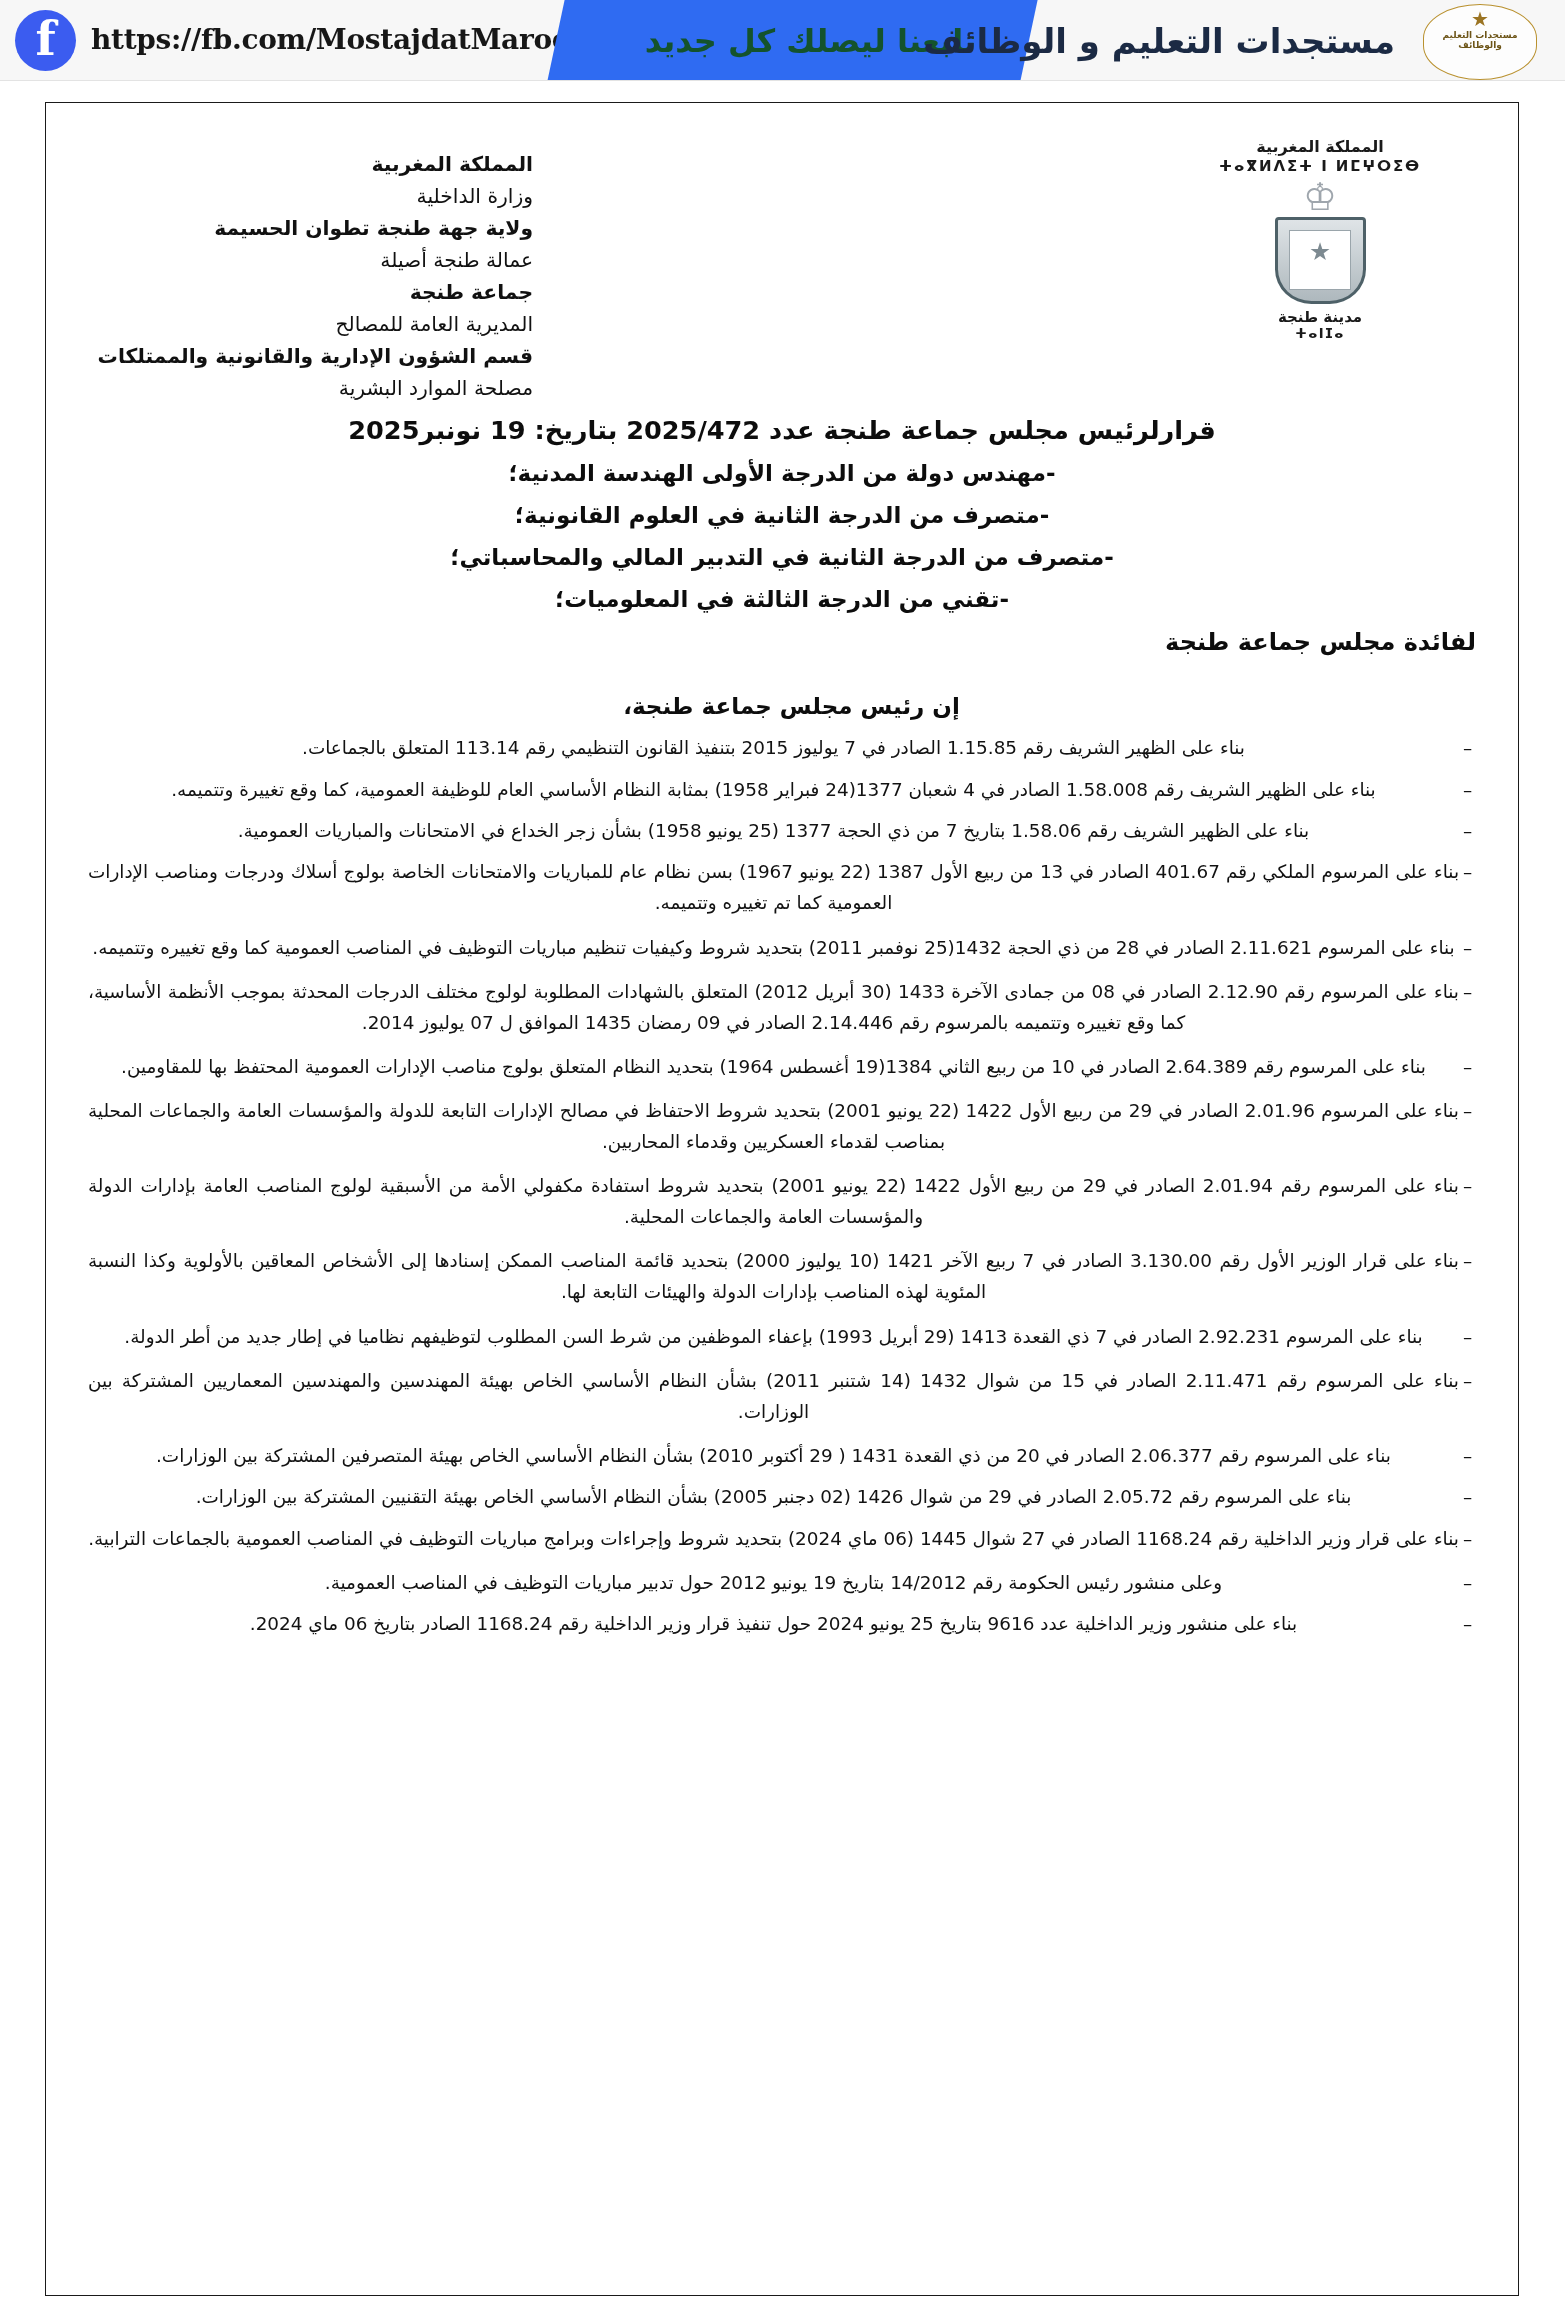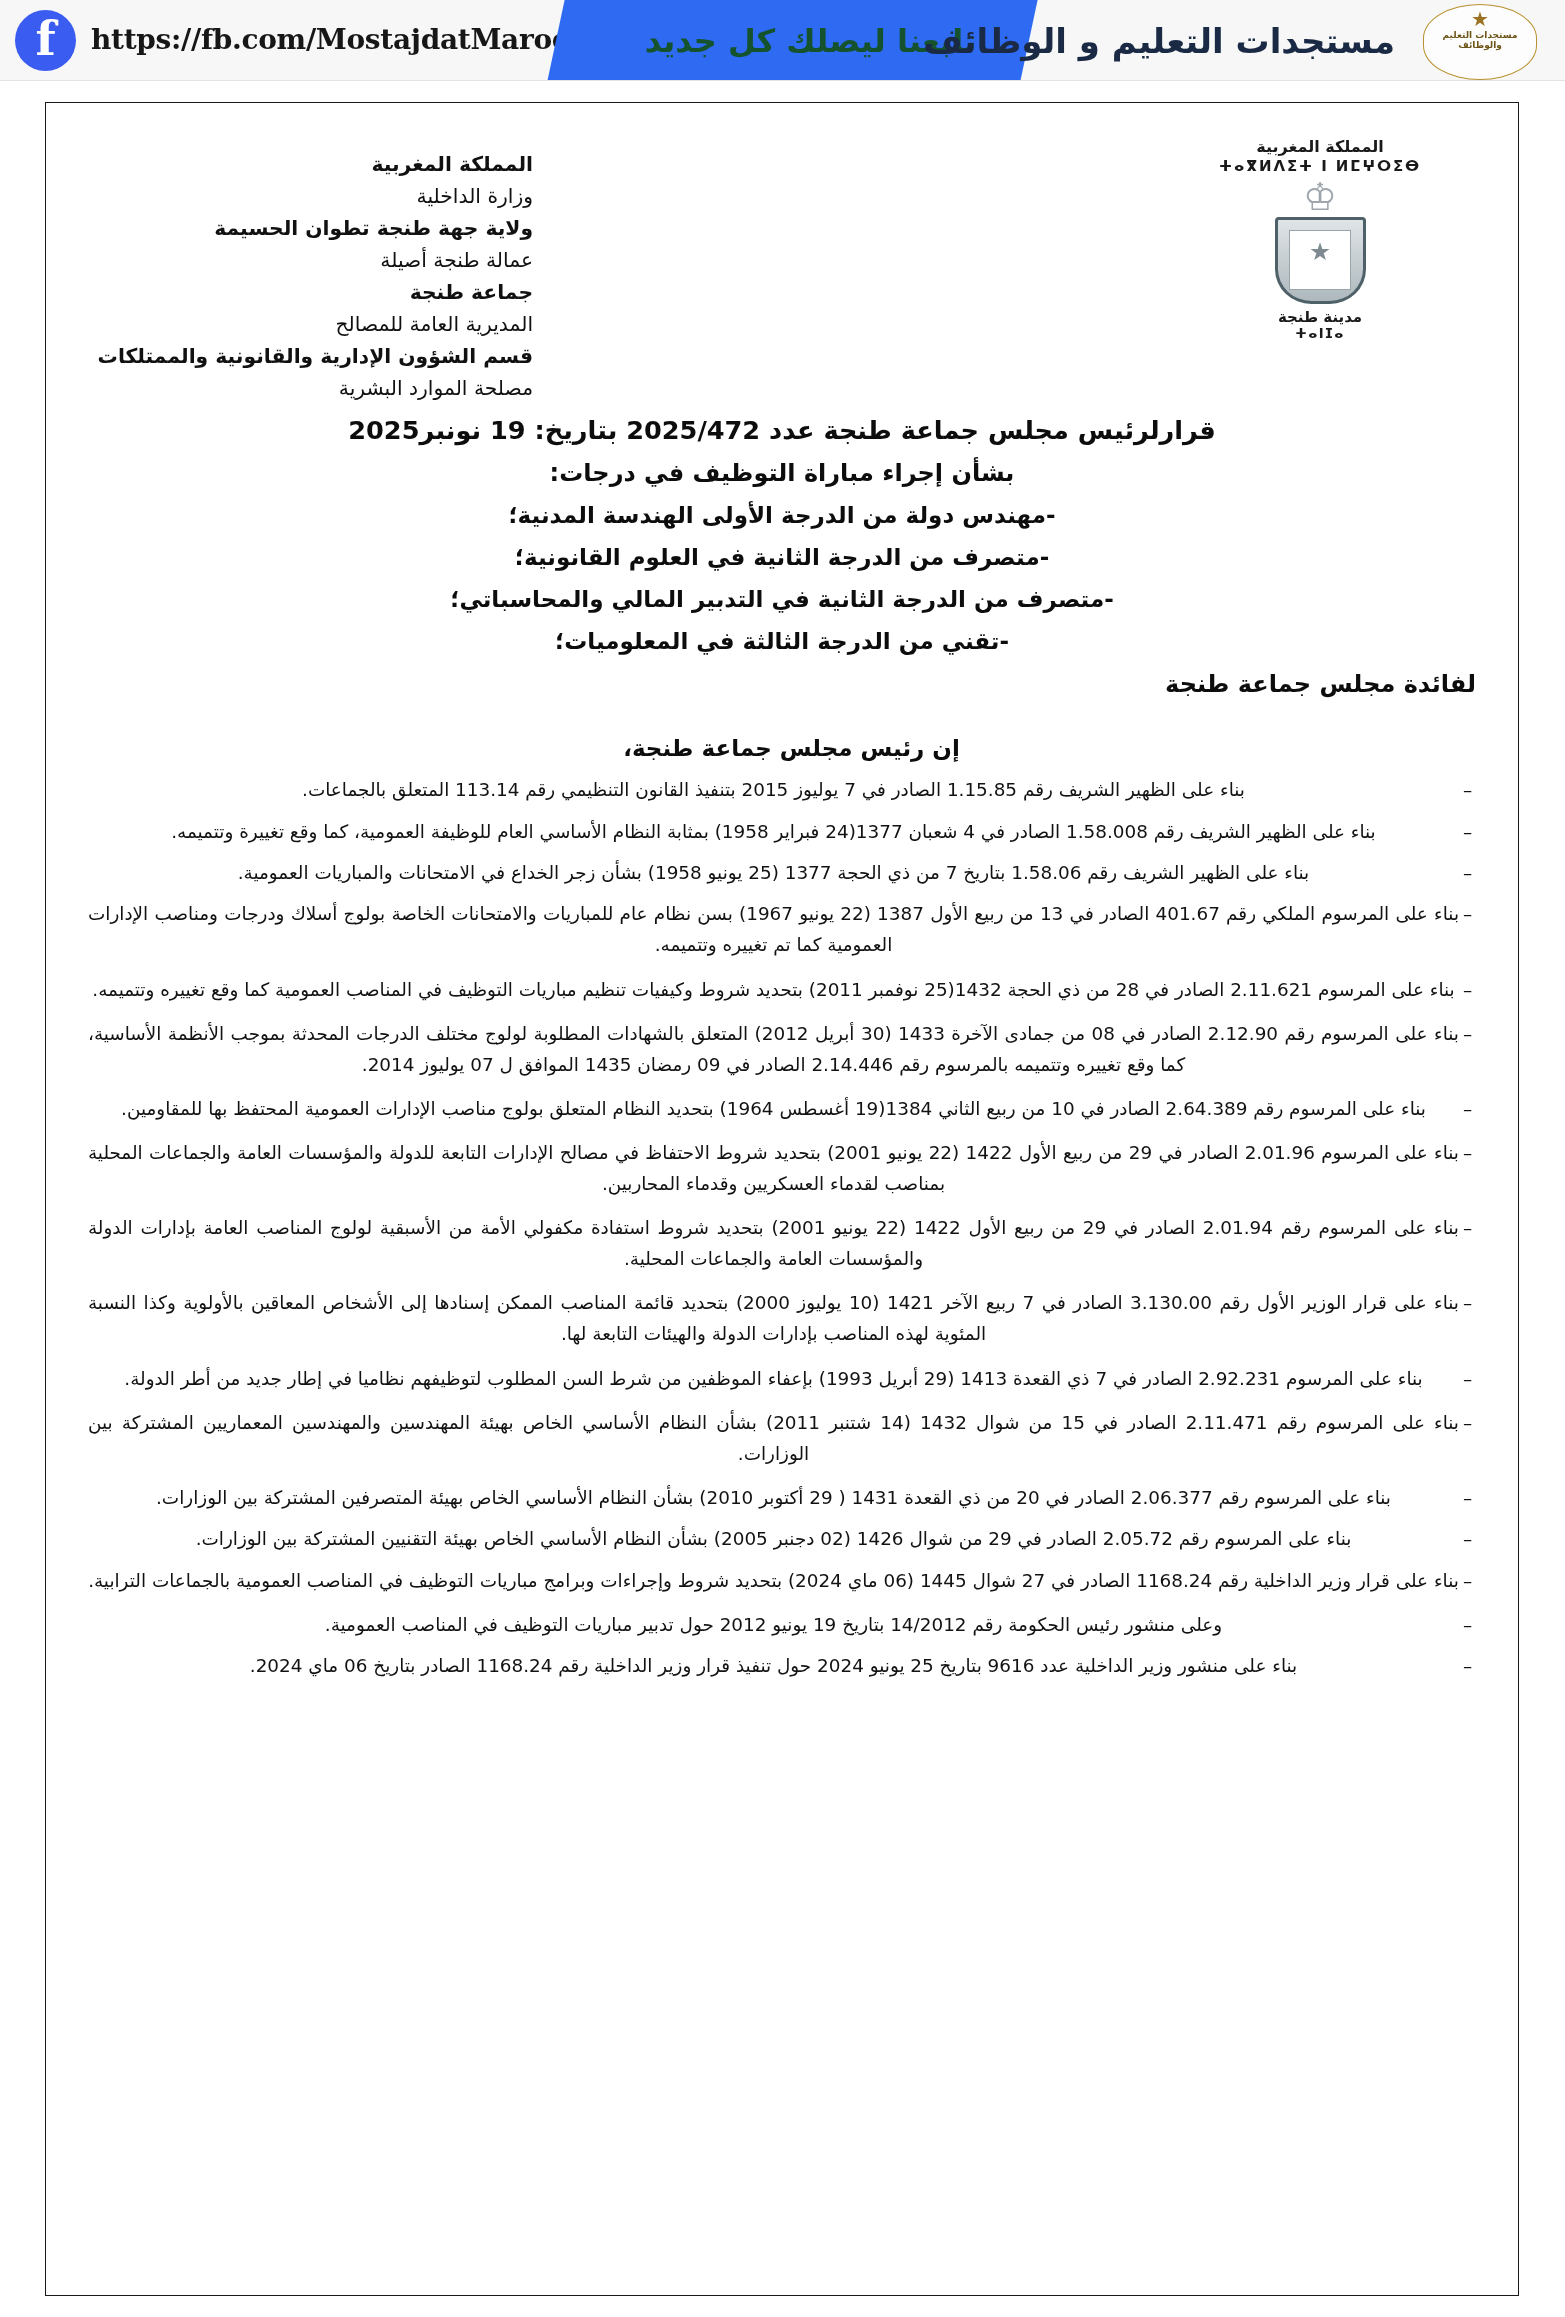--- a/index.html
+++ b/index.html
@@ -317,21 +317,20 @@
         <div class="emb-shield-inner"></div>
         <div class="emb-shield-star">★</div>
       </div>
       <div class="emb-city">مدينة طنجة</div>
       <div class="emb-city-tif">ⵜⴰⵏⵊⴰ</div>
     </div>
   </div>
 
   <div class="title-block">
     <div class="title-main">قرارلرئيس مجلس جماعة طنجة عدد 2025/472  بتاريخ: 19 نونبر2025</div>
-    <div class="title-sub">بشأن إجراء مباراة التوظيف في درجات:</div>
     <div class="title-item">-مهندس دولة من الدرجة الأولى الهندسة المدنية؛</div>
     <div class="title-item">-متصرف من الدرجة الثانية في العلوم القانونية؛</div>
     <div class="title-item">-متصرف من الدرجة الثانية في التدبير المالي والمحاسباتي؛</div>
     <div class="title-item">-تقني من الدرجة الثالثة في المعلوميات؛</div>
     <div class="title-benef">لفائدة مجلس جماعة طنجة</div>
   </div>
 
   <div class="preamble">إن رئيس مجلس جماعة طنجة،</div>
 
   <div class="clauses">

